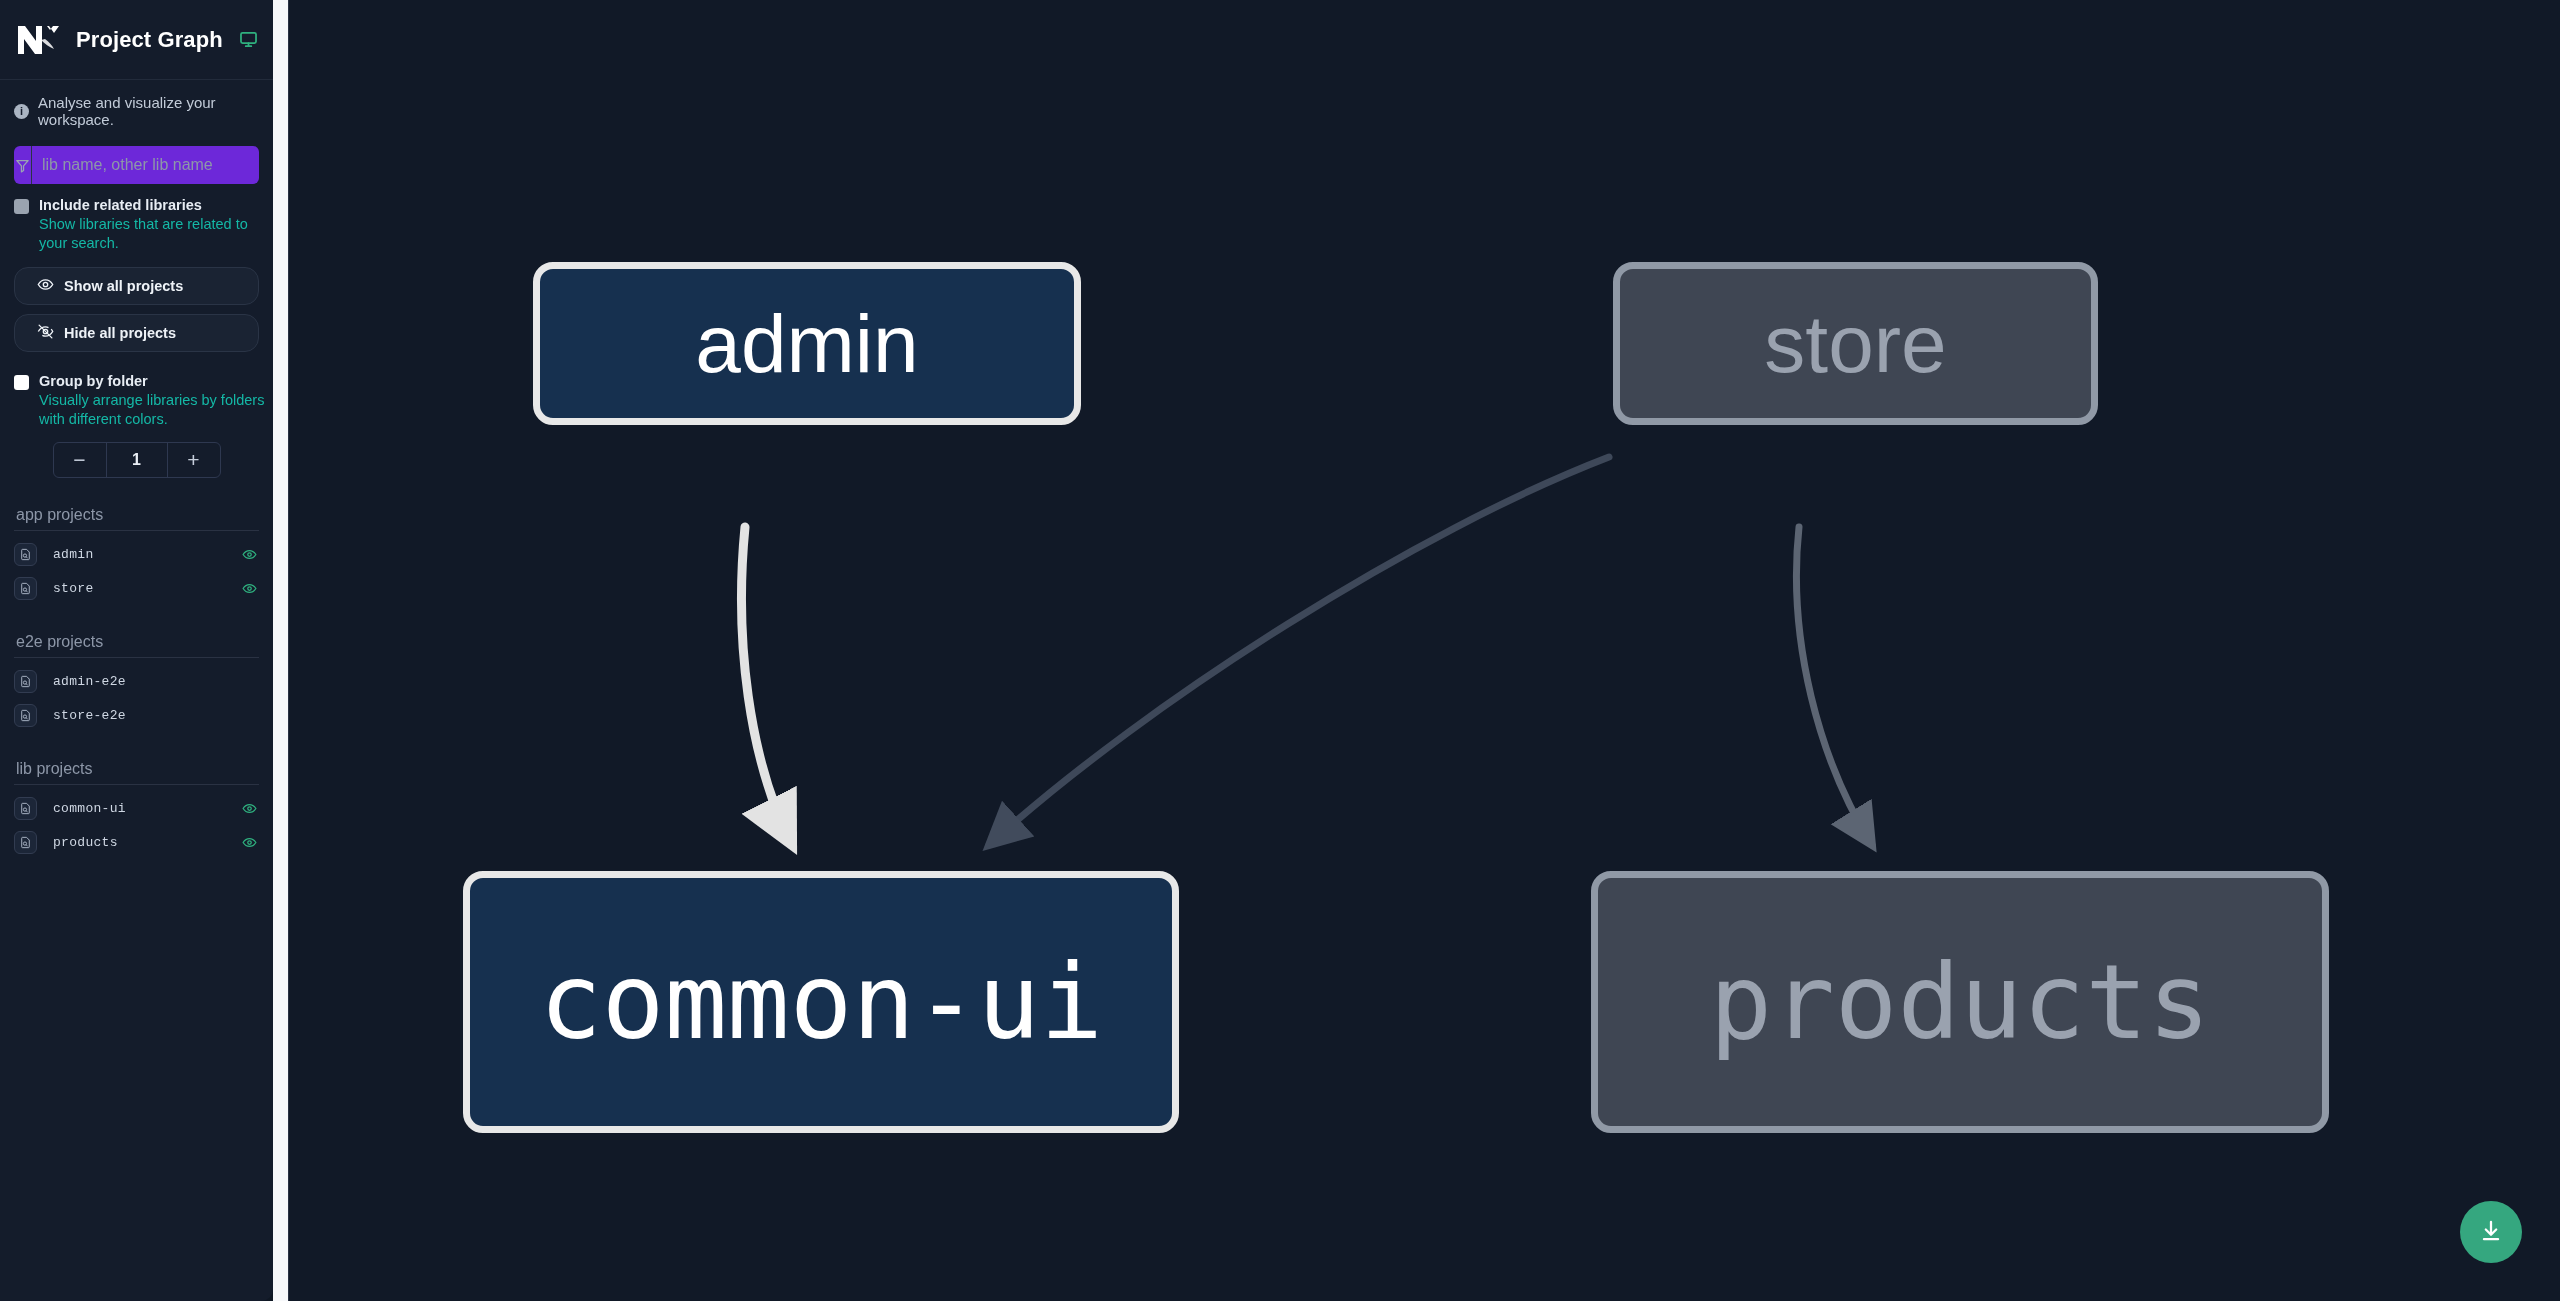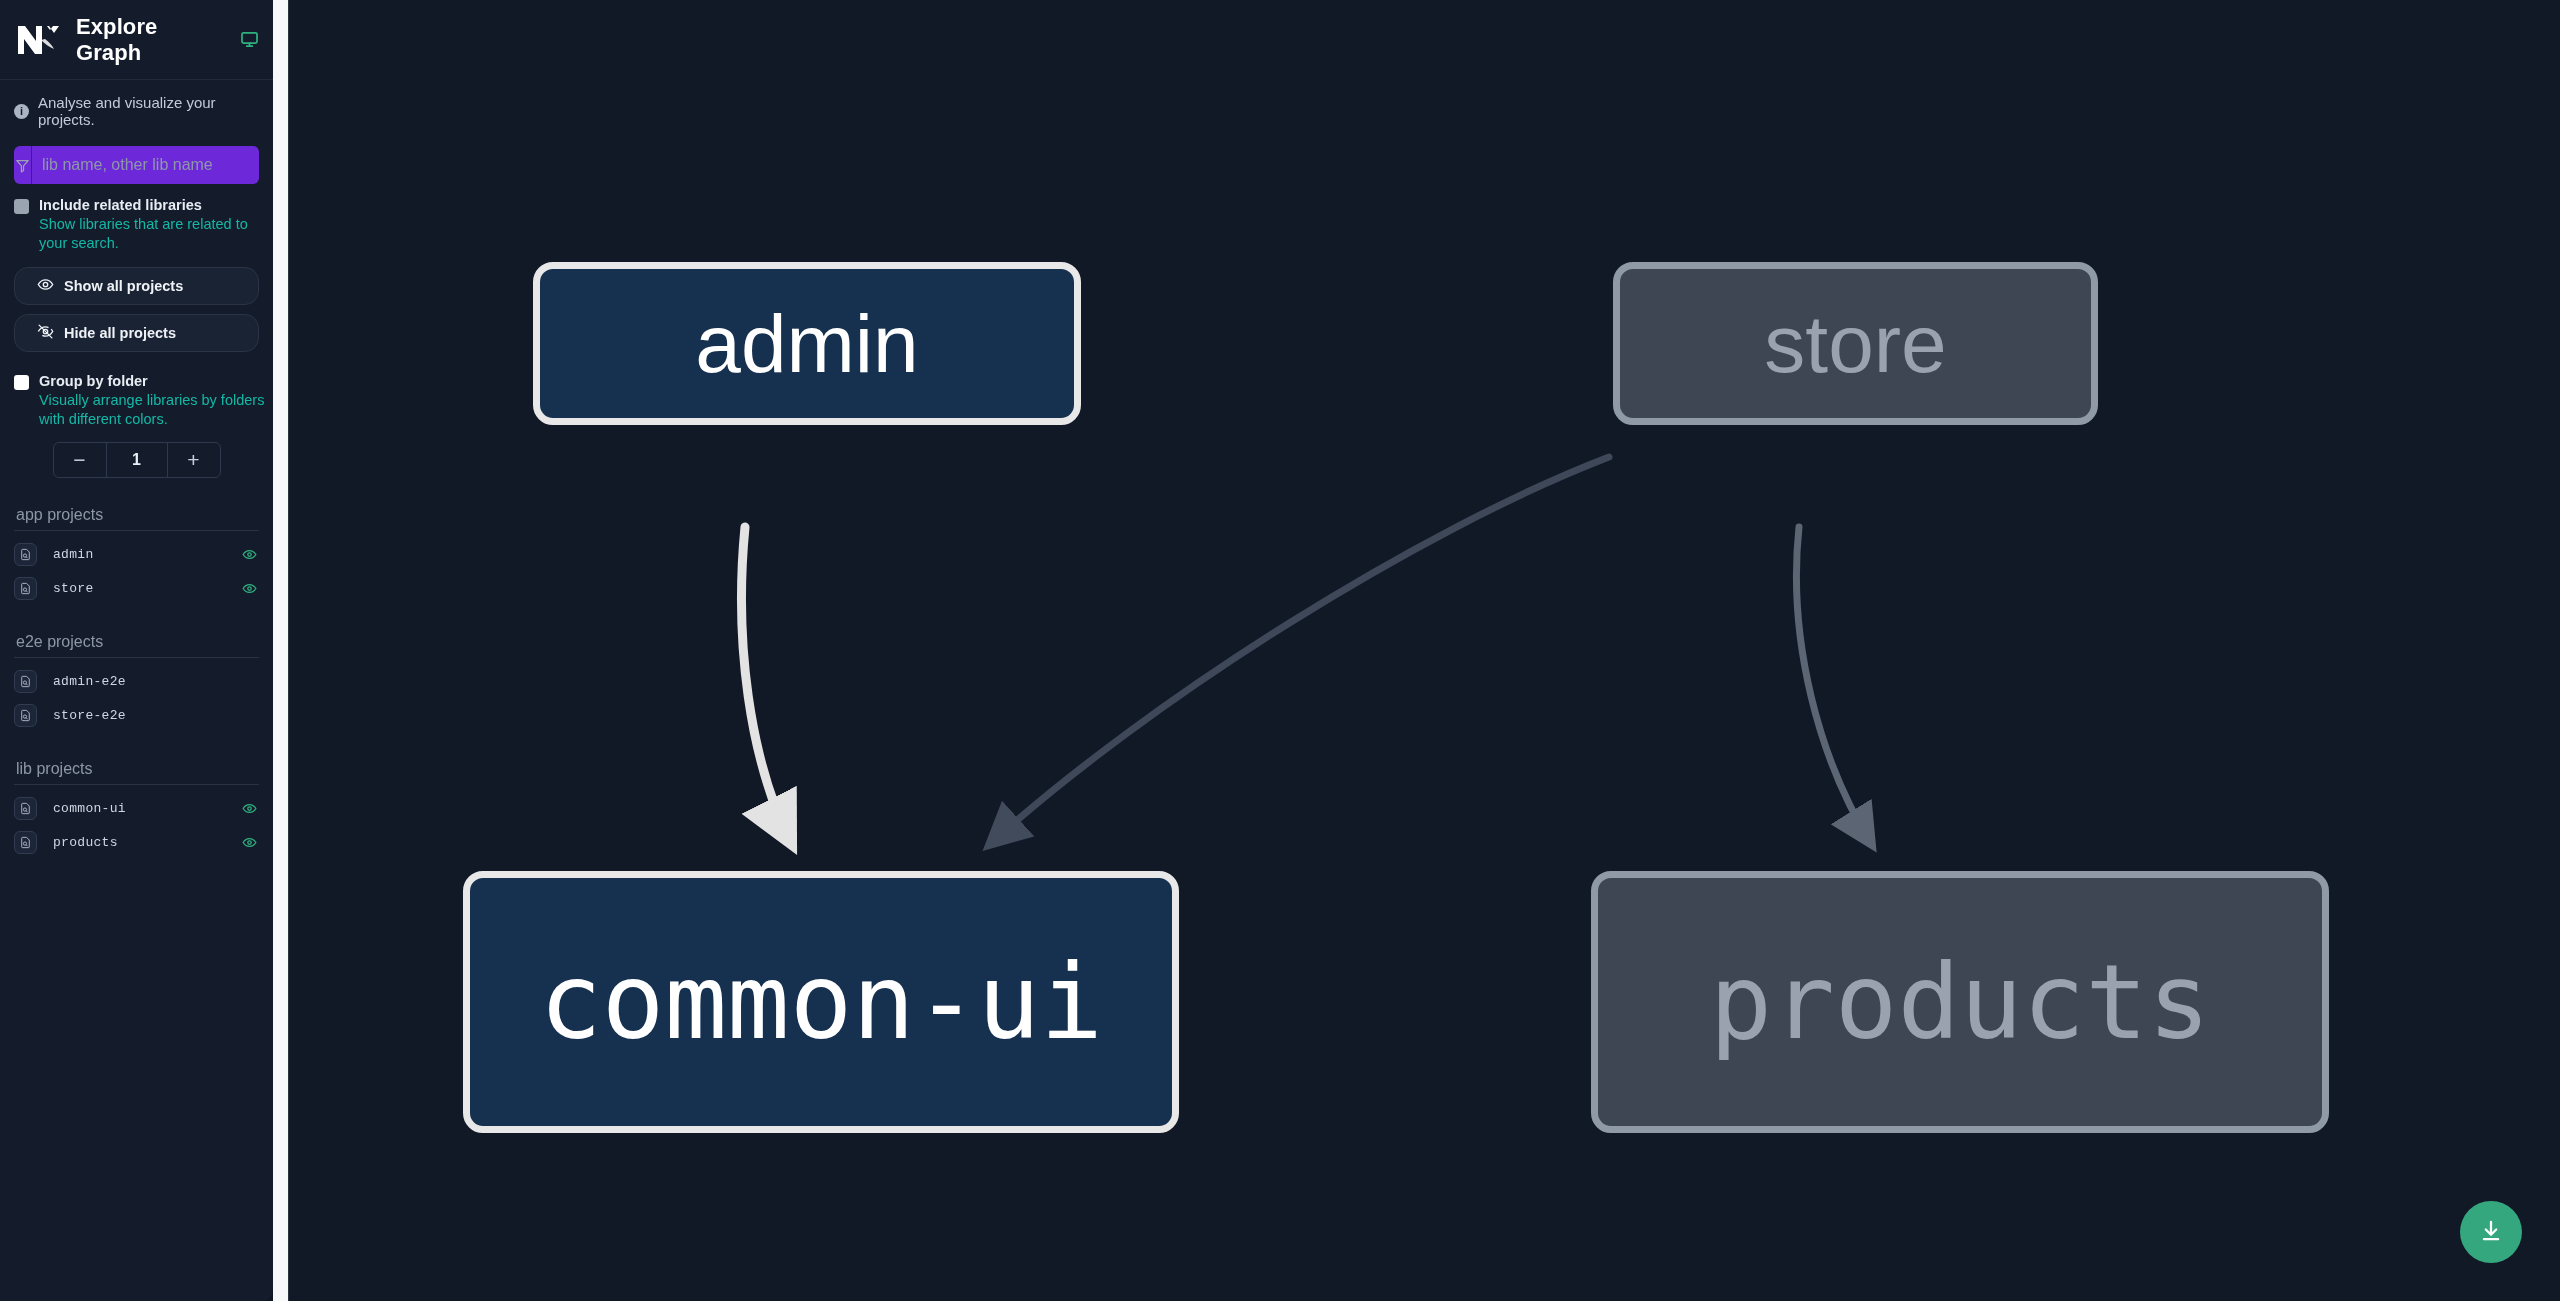--- a/index.html
+++ b/index.html
@@ -198,32 +198,32 @@
   <aside class="sidebar">
 
     <div class="brand-bar">
       <span class="nx-logo">
         <svg viewBox="0 0 48 40" width="48" height="40" aria-hidden="true">
           <path d="M4 34V6h7l11 15V6h6v28h-7L10 19v15z" fill="#ffffff"></path>
           <path d="M28 6h7l5 7 5-7h-6l-3 4-3-4z" fill="#ffffff"></path>
           <path d="M31 19c4 3 7 6 9 10-5-2-9-5-13-9z" fill="#ffffff" opacity=".85"></path>
         </svg>
       </span>
-      <span class="brand-title">Explore Graph</span>
+      <span class="brand-title">Project Graph</span>
       <span class="monitor-icon">
         <svg width="19" height="19" viewBox="0 0 24 24" fill="none" stroke="#2fb17f" stroke-width="2.2">
           <rect x="2.5" y="3.5" width="19" height="13" rx="2"></rect>
           <path d="M8.5 20.5h7M12 16.5v4" stroke-linecap="round"></path>
         </svg>
       </span>
     </div>
 
     <div class="tagline">
       <span class="info-dot">i</span>
-      <span>Analyse and visualize your projects.</span>
+      <span>Analyse and visualize your workspace.</span>
     </div>
 
     <div class="search-wrap">
       <div class="search-box">
         <span class="search-icon-cell">
           <svg width="17" height="17" viewBox="0 0 24 24" fill="none" stroke="#9aa4b3" stroke-width="1.8">
             <path d="M4 5h16l-6.5 7.5V19l-3 2v-8.5z" stroke-linejoin="round"></path>
           </svg>
         </span>
         <input class="search-input" type="text" placeholder="lib name, other lib name" style="">

